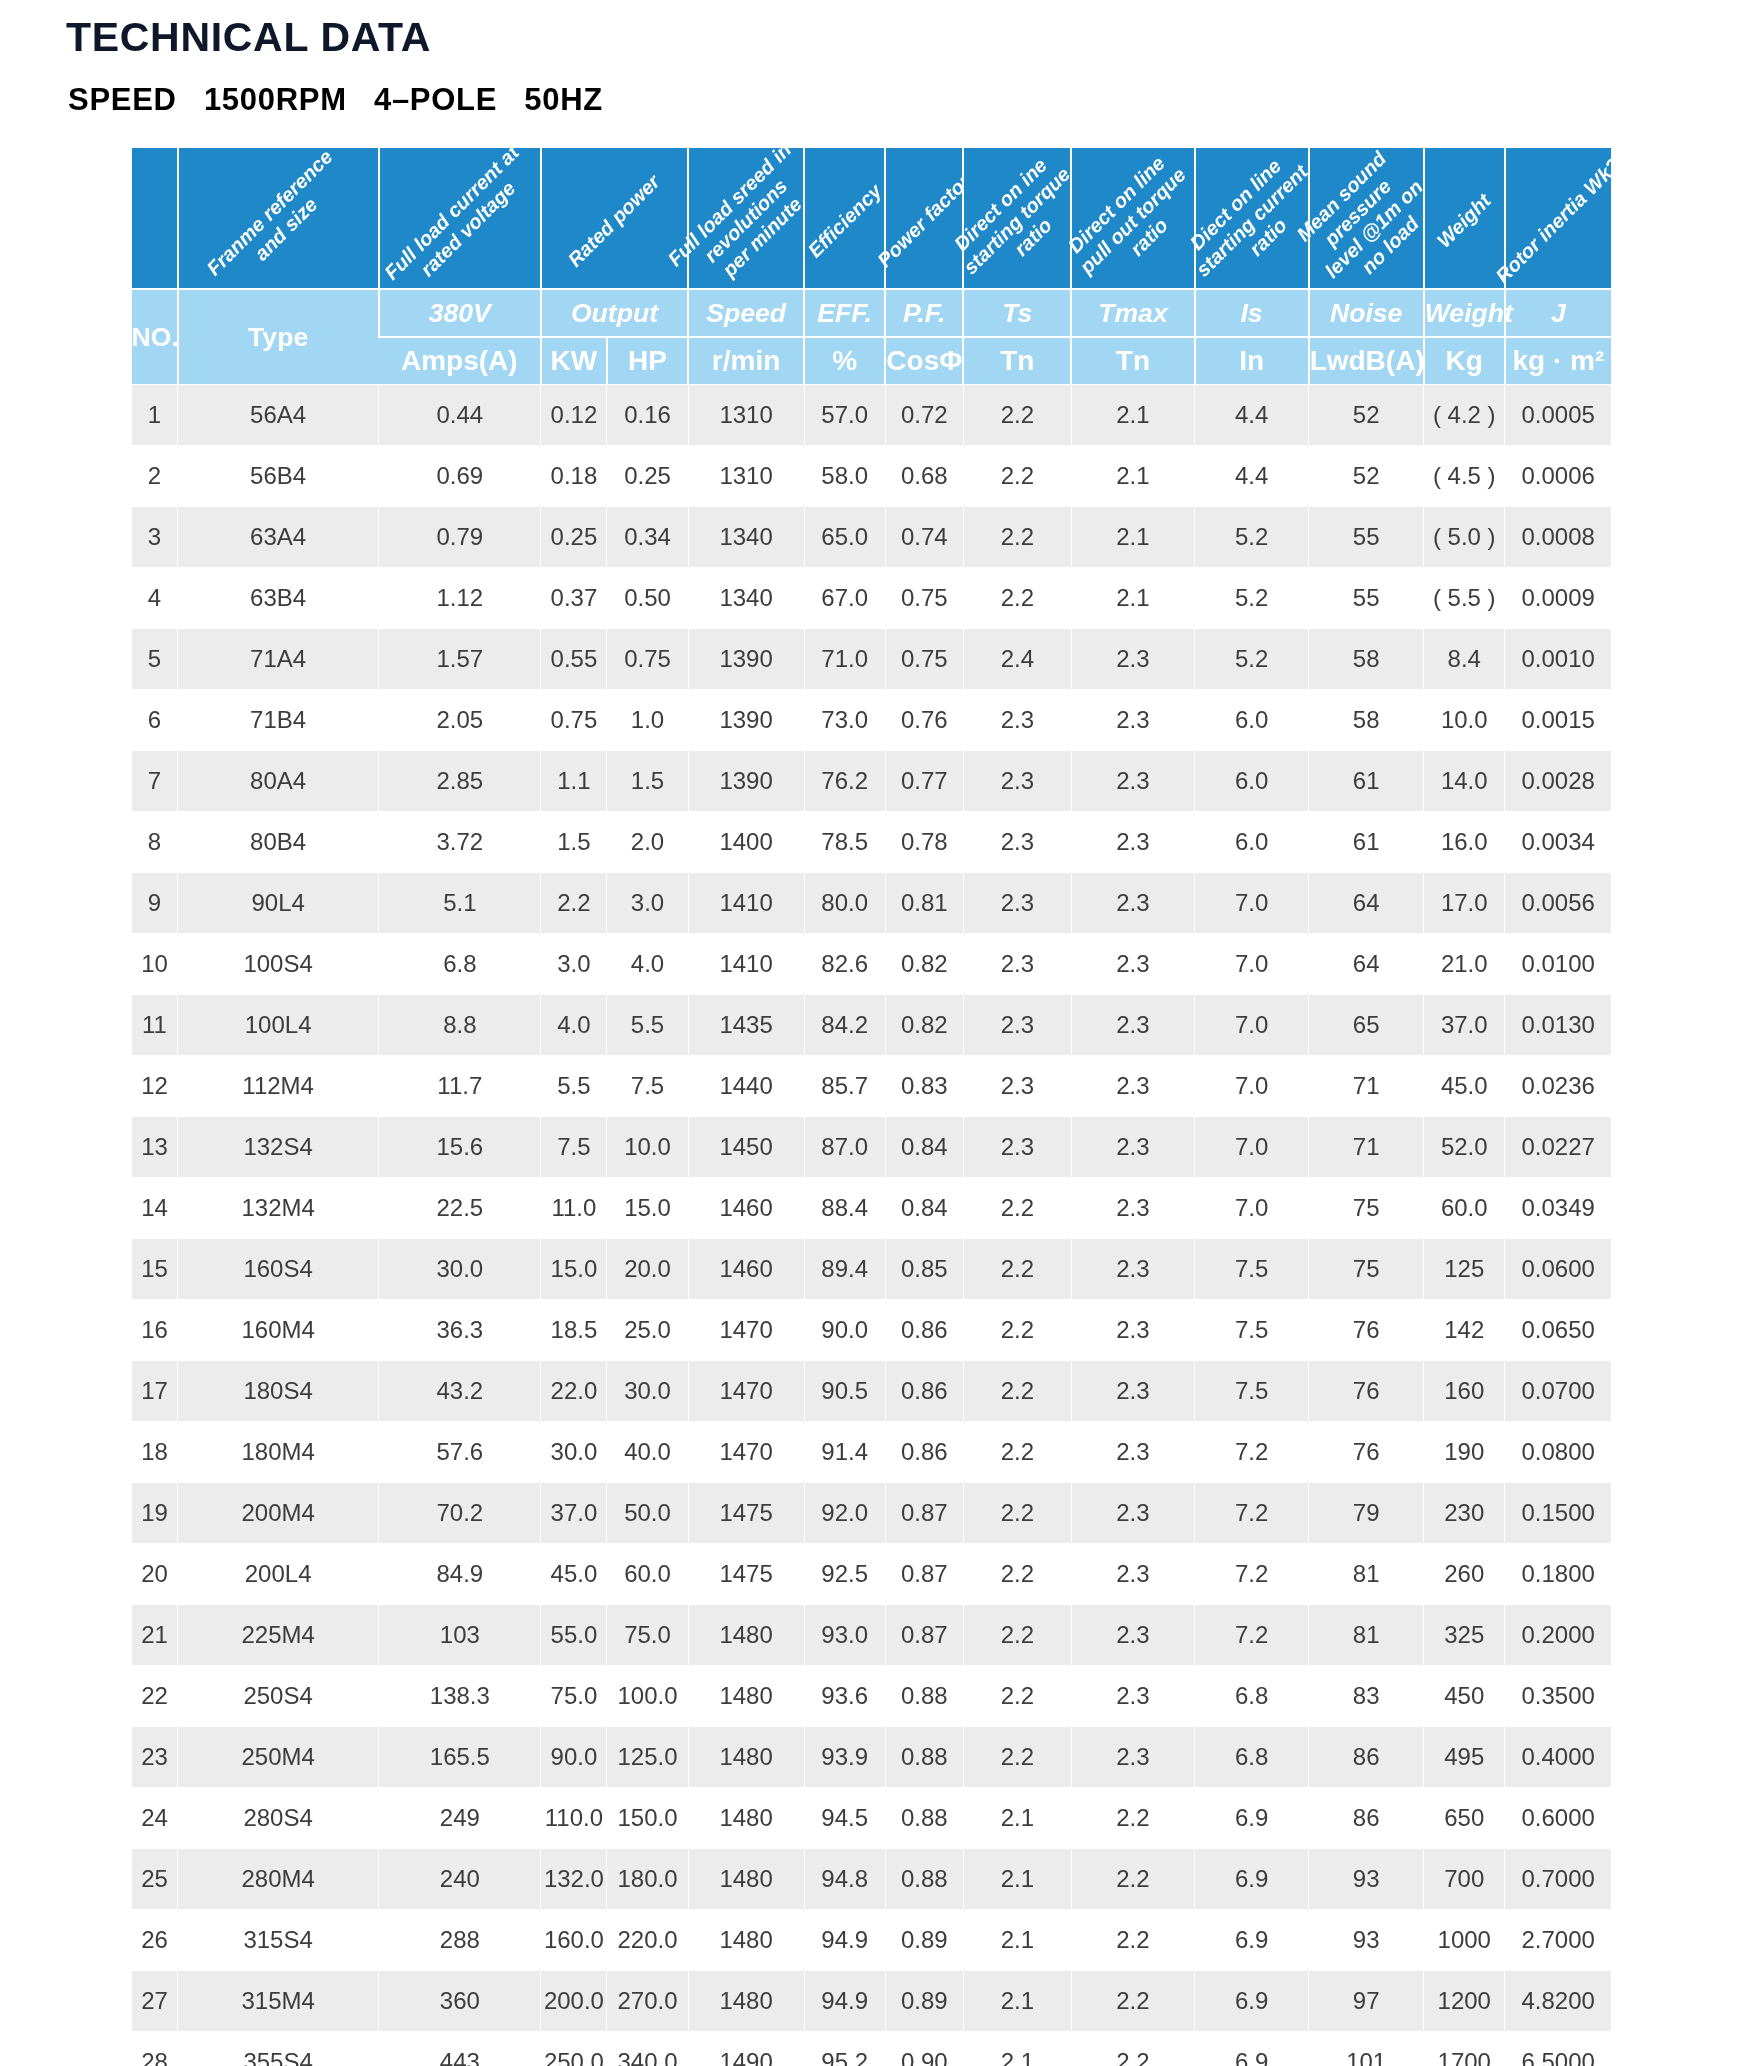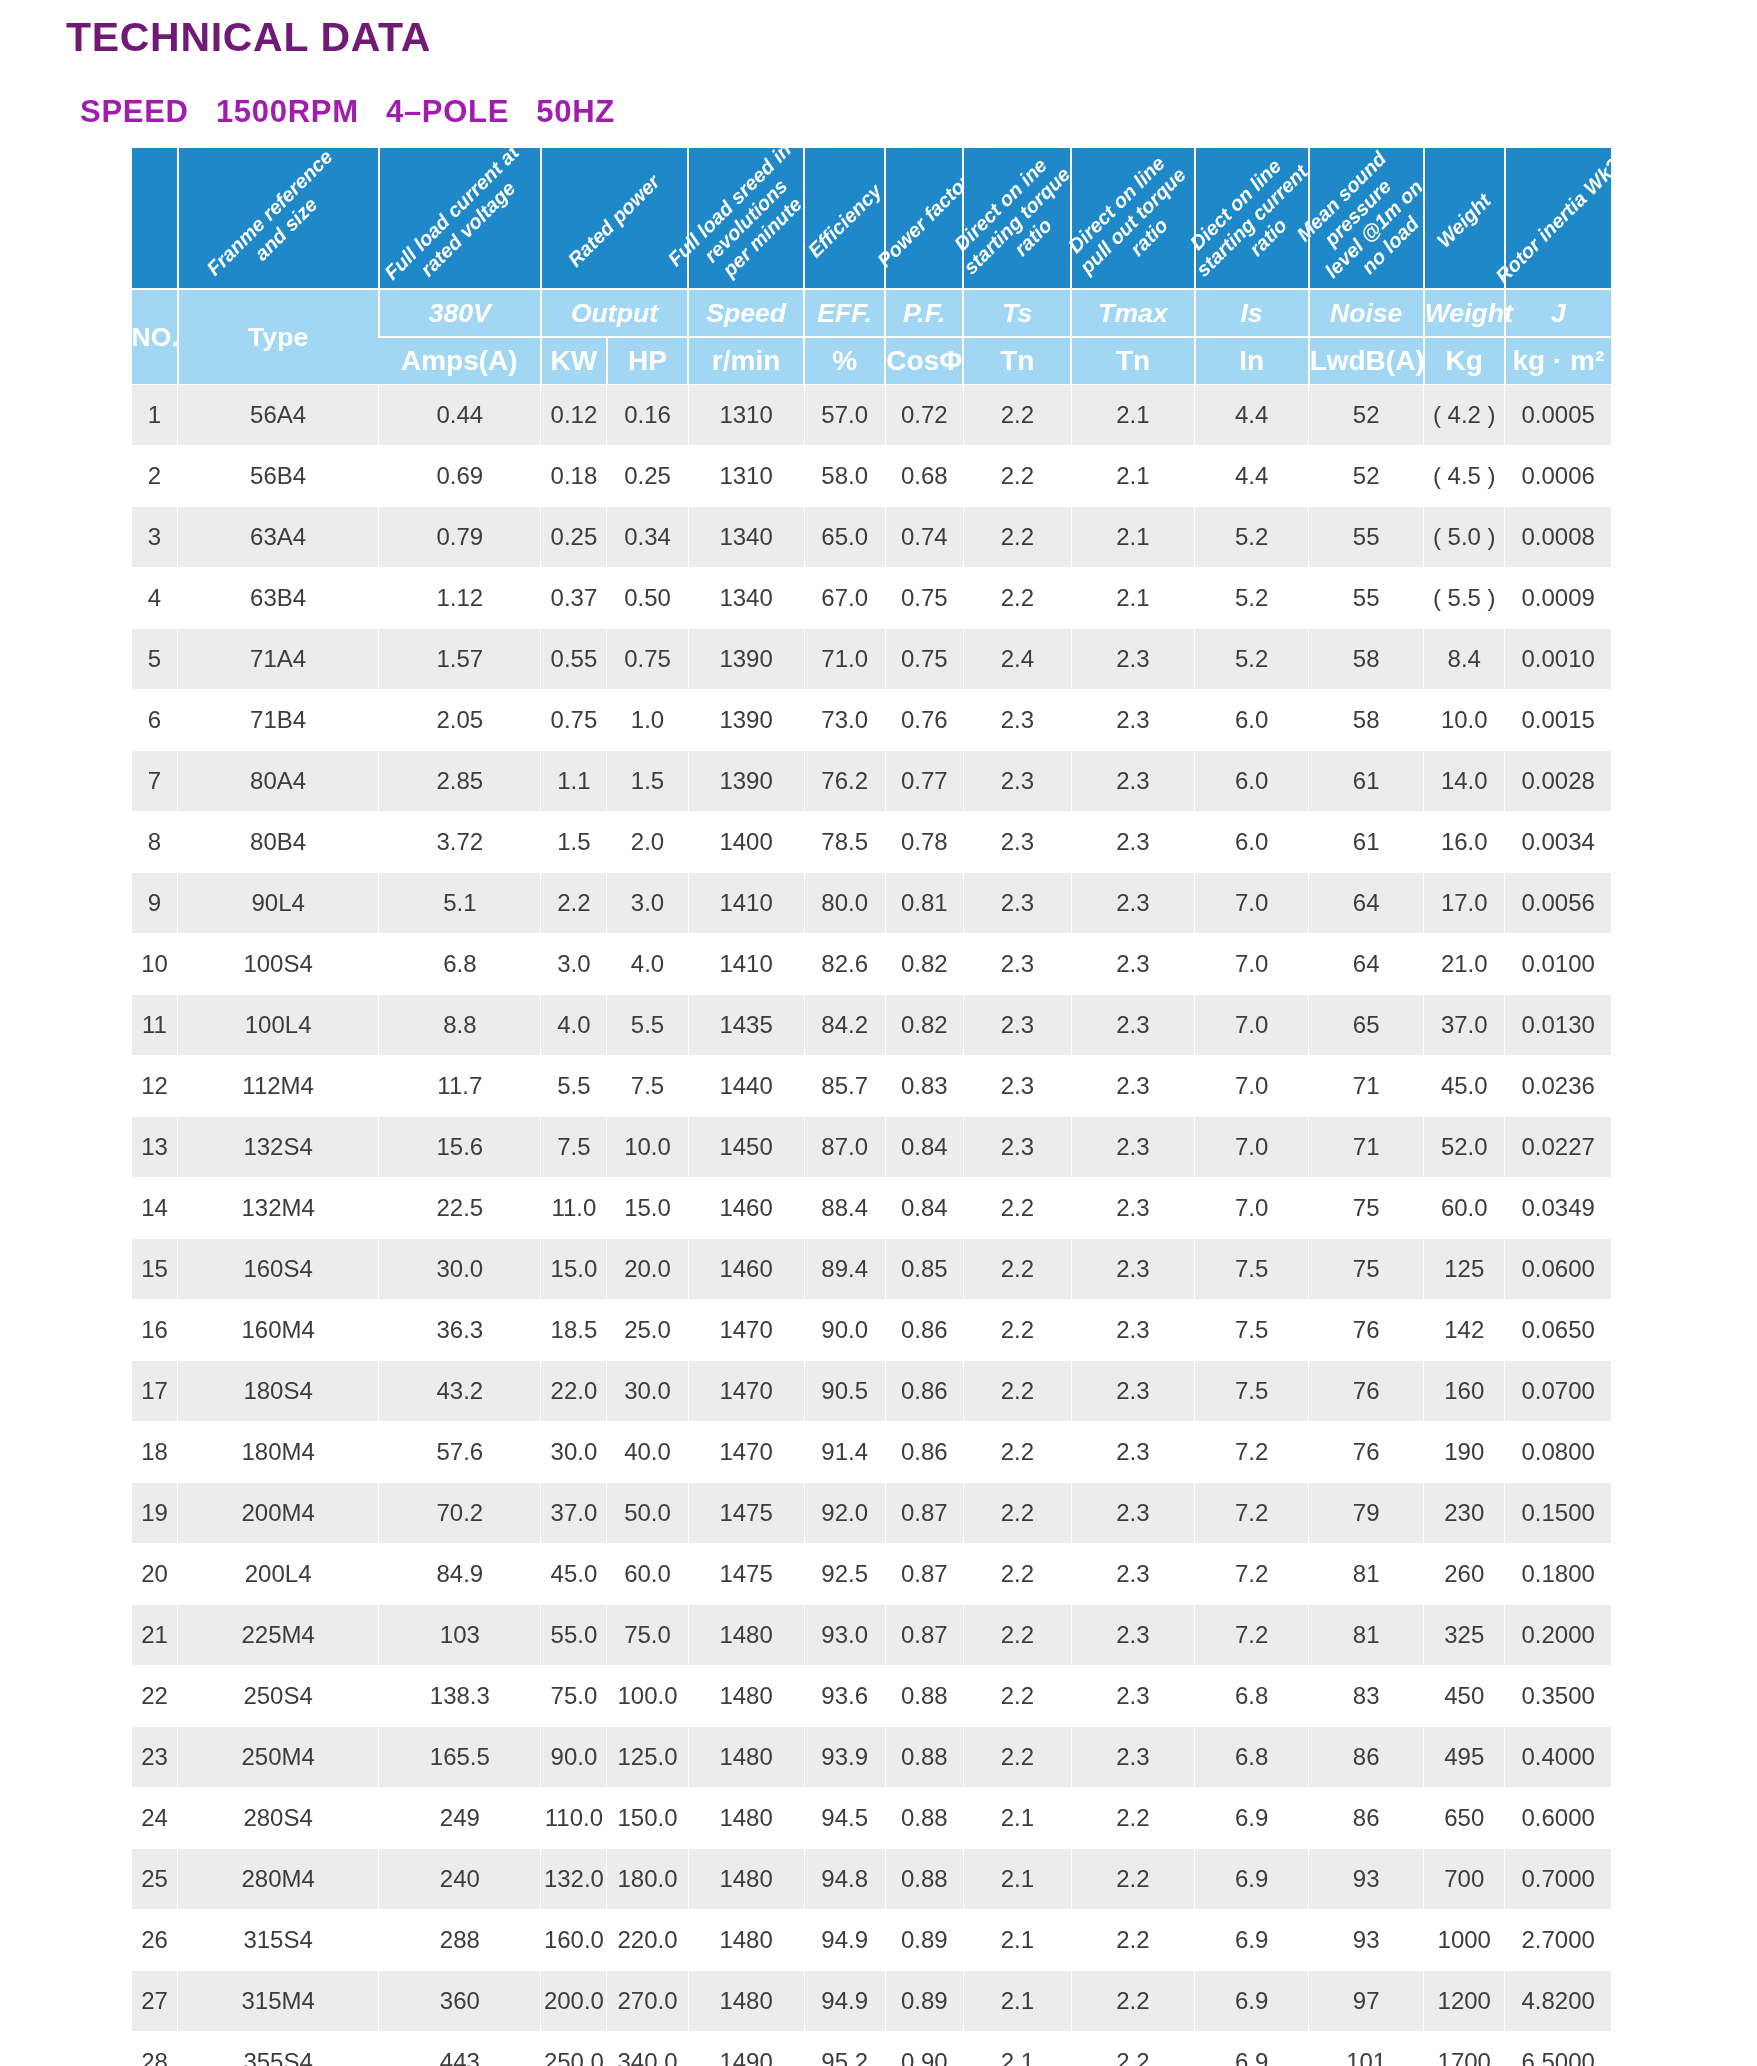--- a/index.html
+++ b/index.html
@@ -1,21 +1,21 @@
 <!DOCTYPE html>
 <html style="font-size:11.2px"><head>
 <meta charset="utf-8">
 <style>
   html,body{margin:0;padding:0;background:#ffffff;}
   .page{position:relative;width:1757px;height:2066px;background:#ffffff;
         font-family:"Liberation Sans",sans-serif;overflow:hidden;}
   .title{position:absolute;left:66px;top:14px;margin:0;
-         font-size:41px;font-weight:900;color:#701a75;letter-spacing:0.7px;}
-  .subtitle{position:absolute;left:68px;top:82px;margin:12px;
-            font-size:31px;font-weight:700;color:#a21caf;
+         font-size:41px;font-weight:900;color:#0f172a;letter-spacing:0.7px;}
+  .subtitle{position:absolute;left:68px;top:82px;margin:0;
+            font-size:31px;font-weight:700;color:#000000;
             word-spacing:18px;letter-spacing:0.7px;text-align:right;}
 
   table.tech{position:absolute;left:131px;top:148px;width:1480px;
              border-collapse:collapse;table-layout:fixed;}
 
   
   thead th{padding:0;font-weight:700;color:#ffffff;}
   tr.diag-row th{background:#1e88c8;height:140px;position:relative;
                  border-bottom:2.8px solid #ffffff;overflow:visible;}
   tr.diag-row th + th{border-left:2.8px solid #ffffff;}

